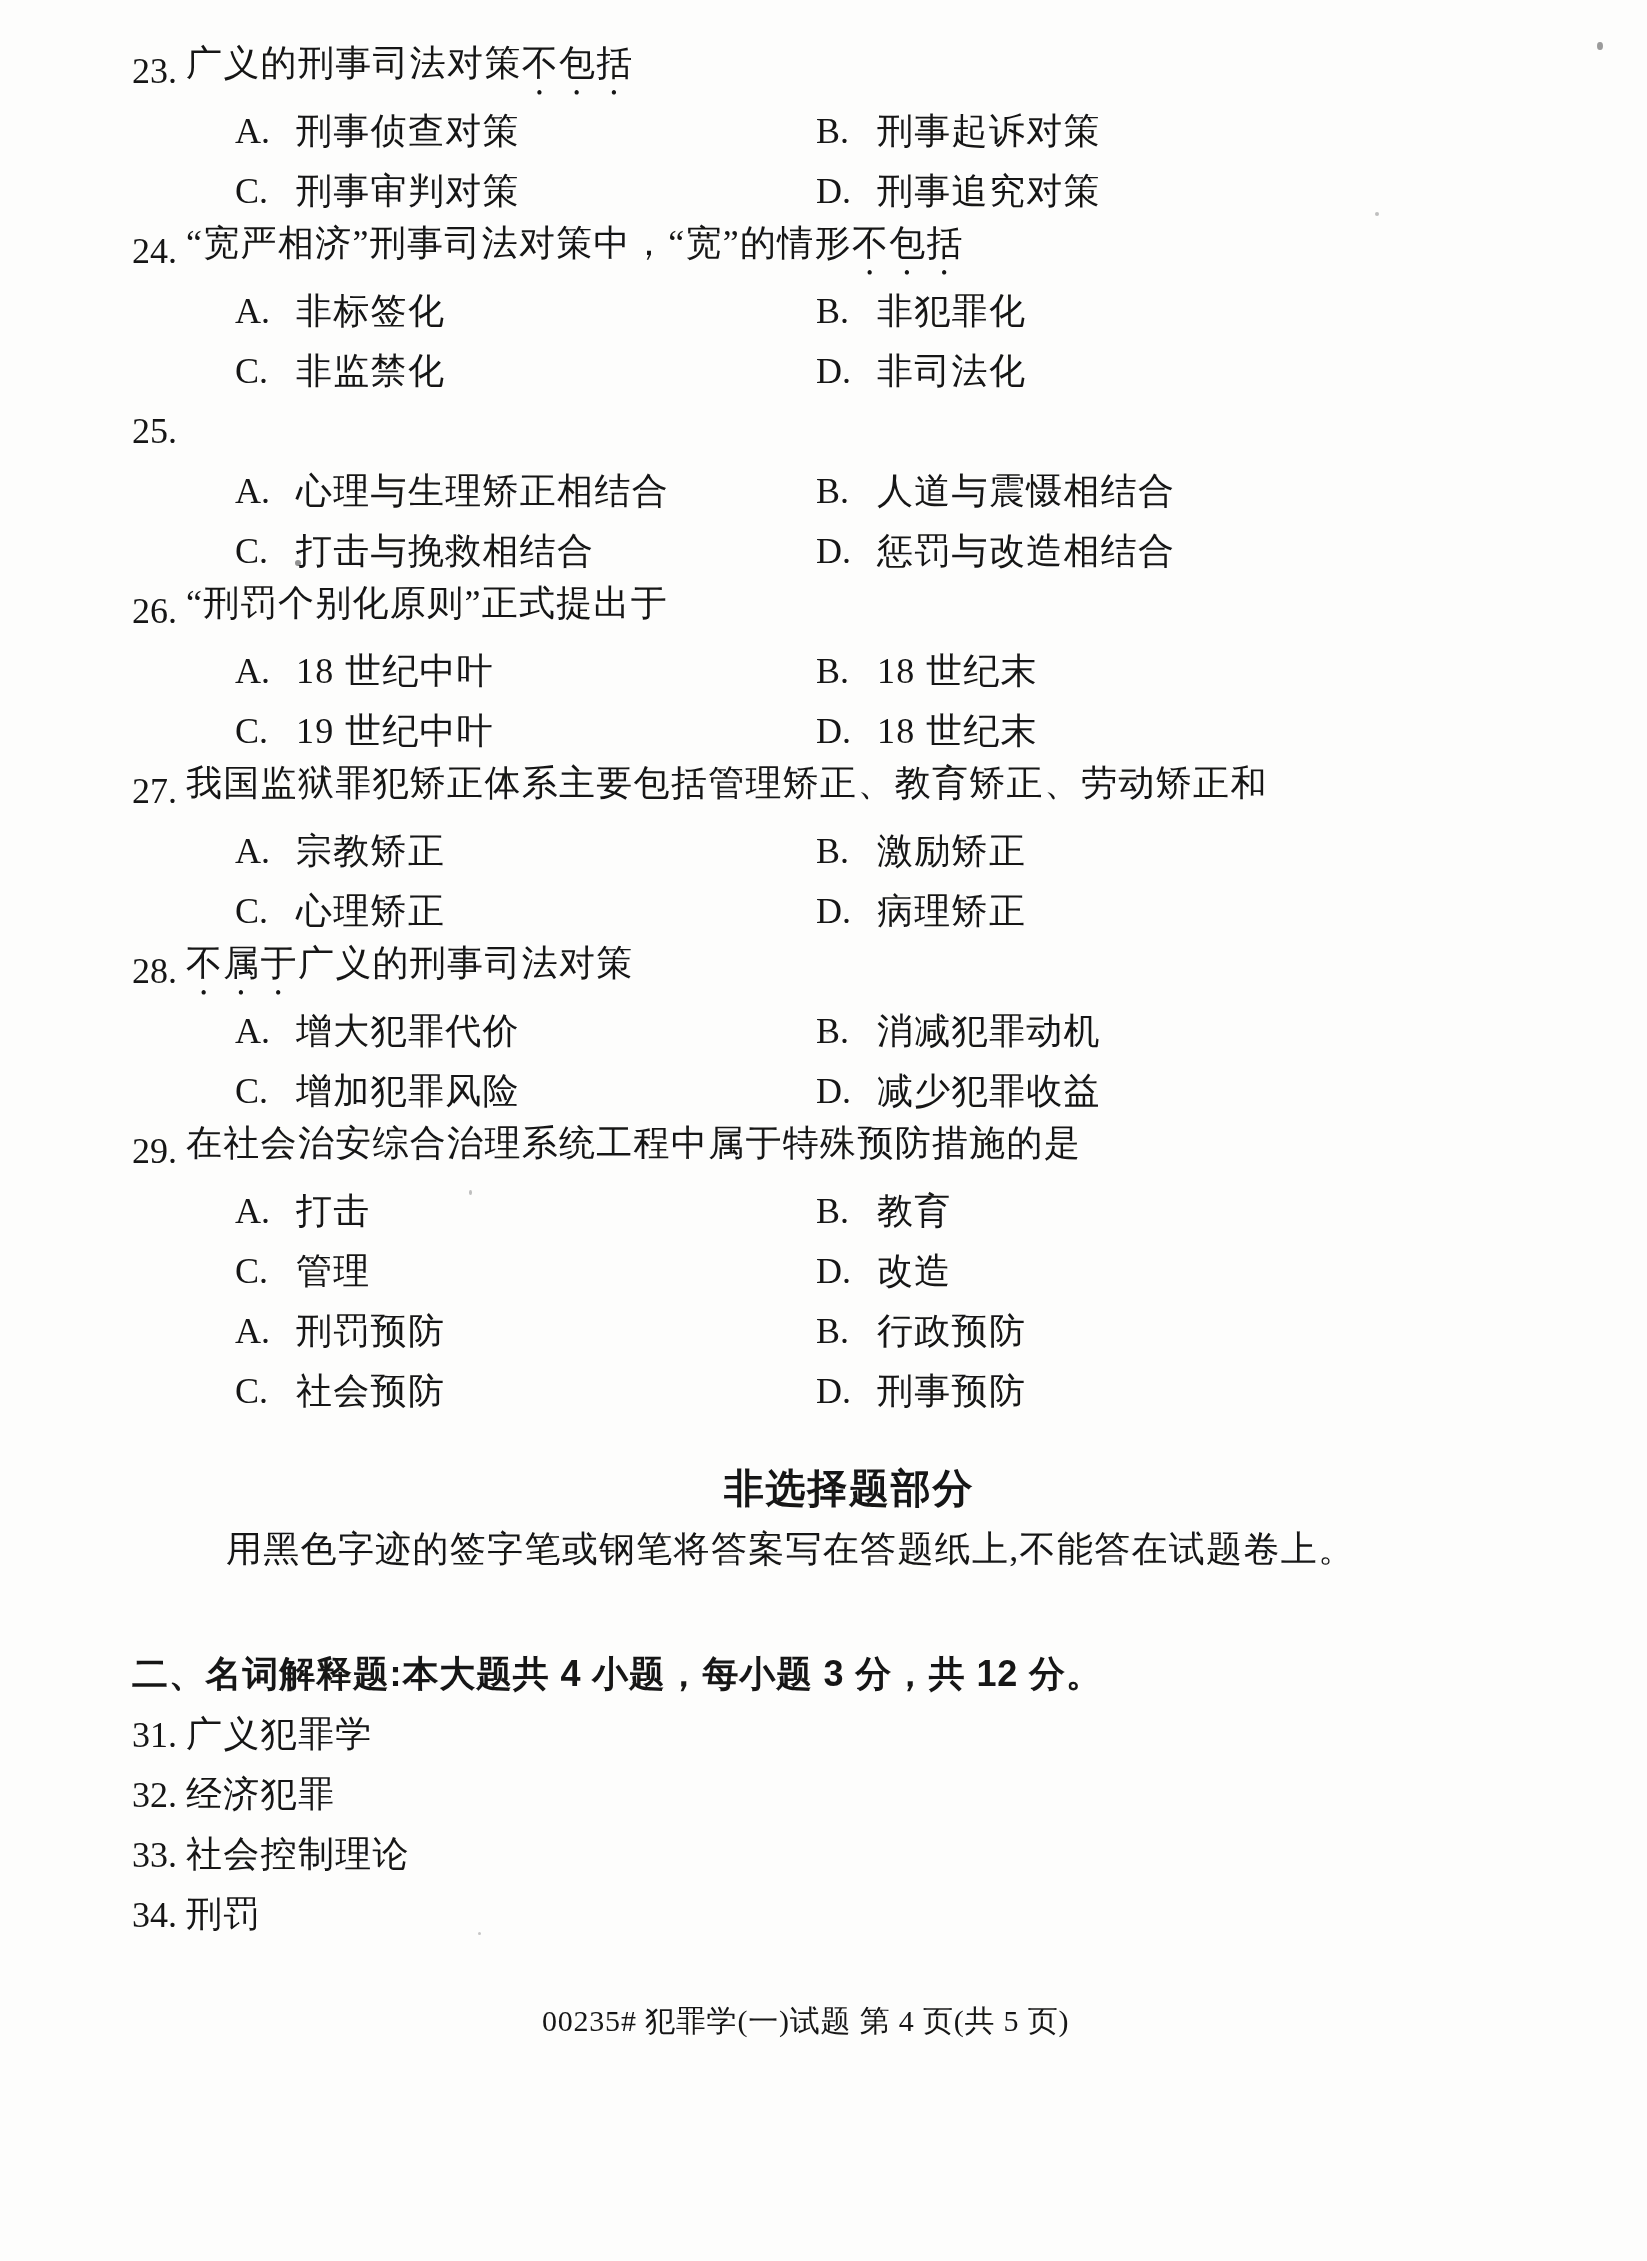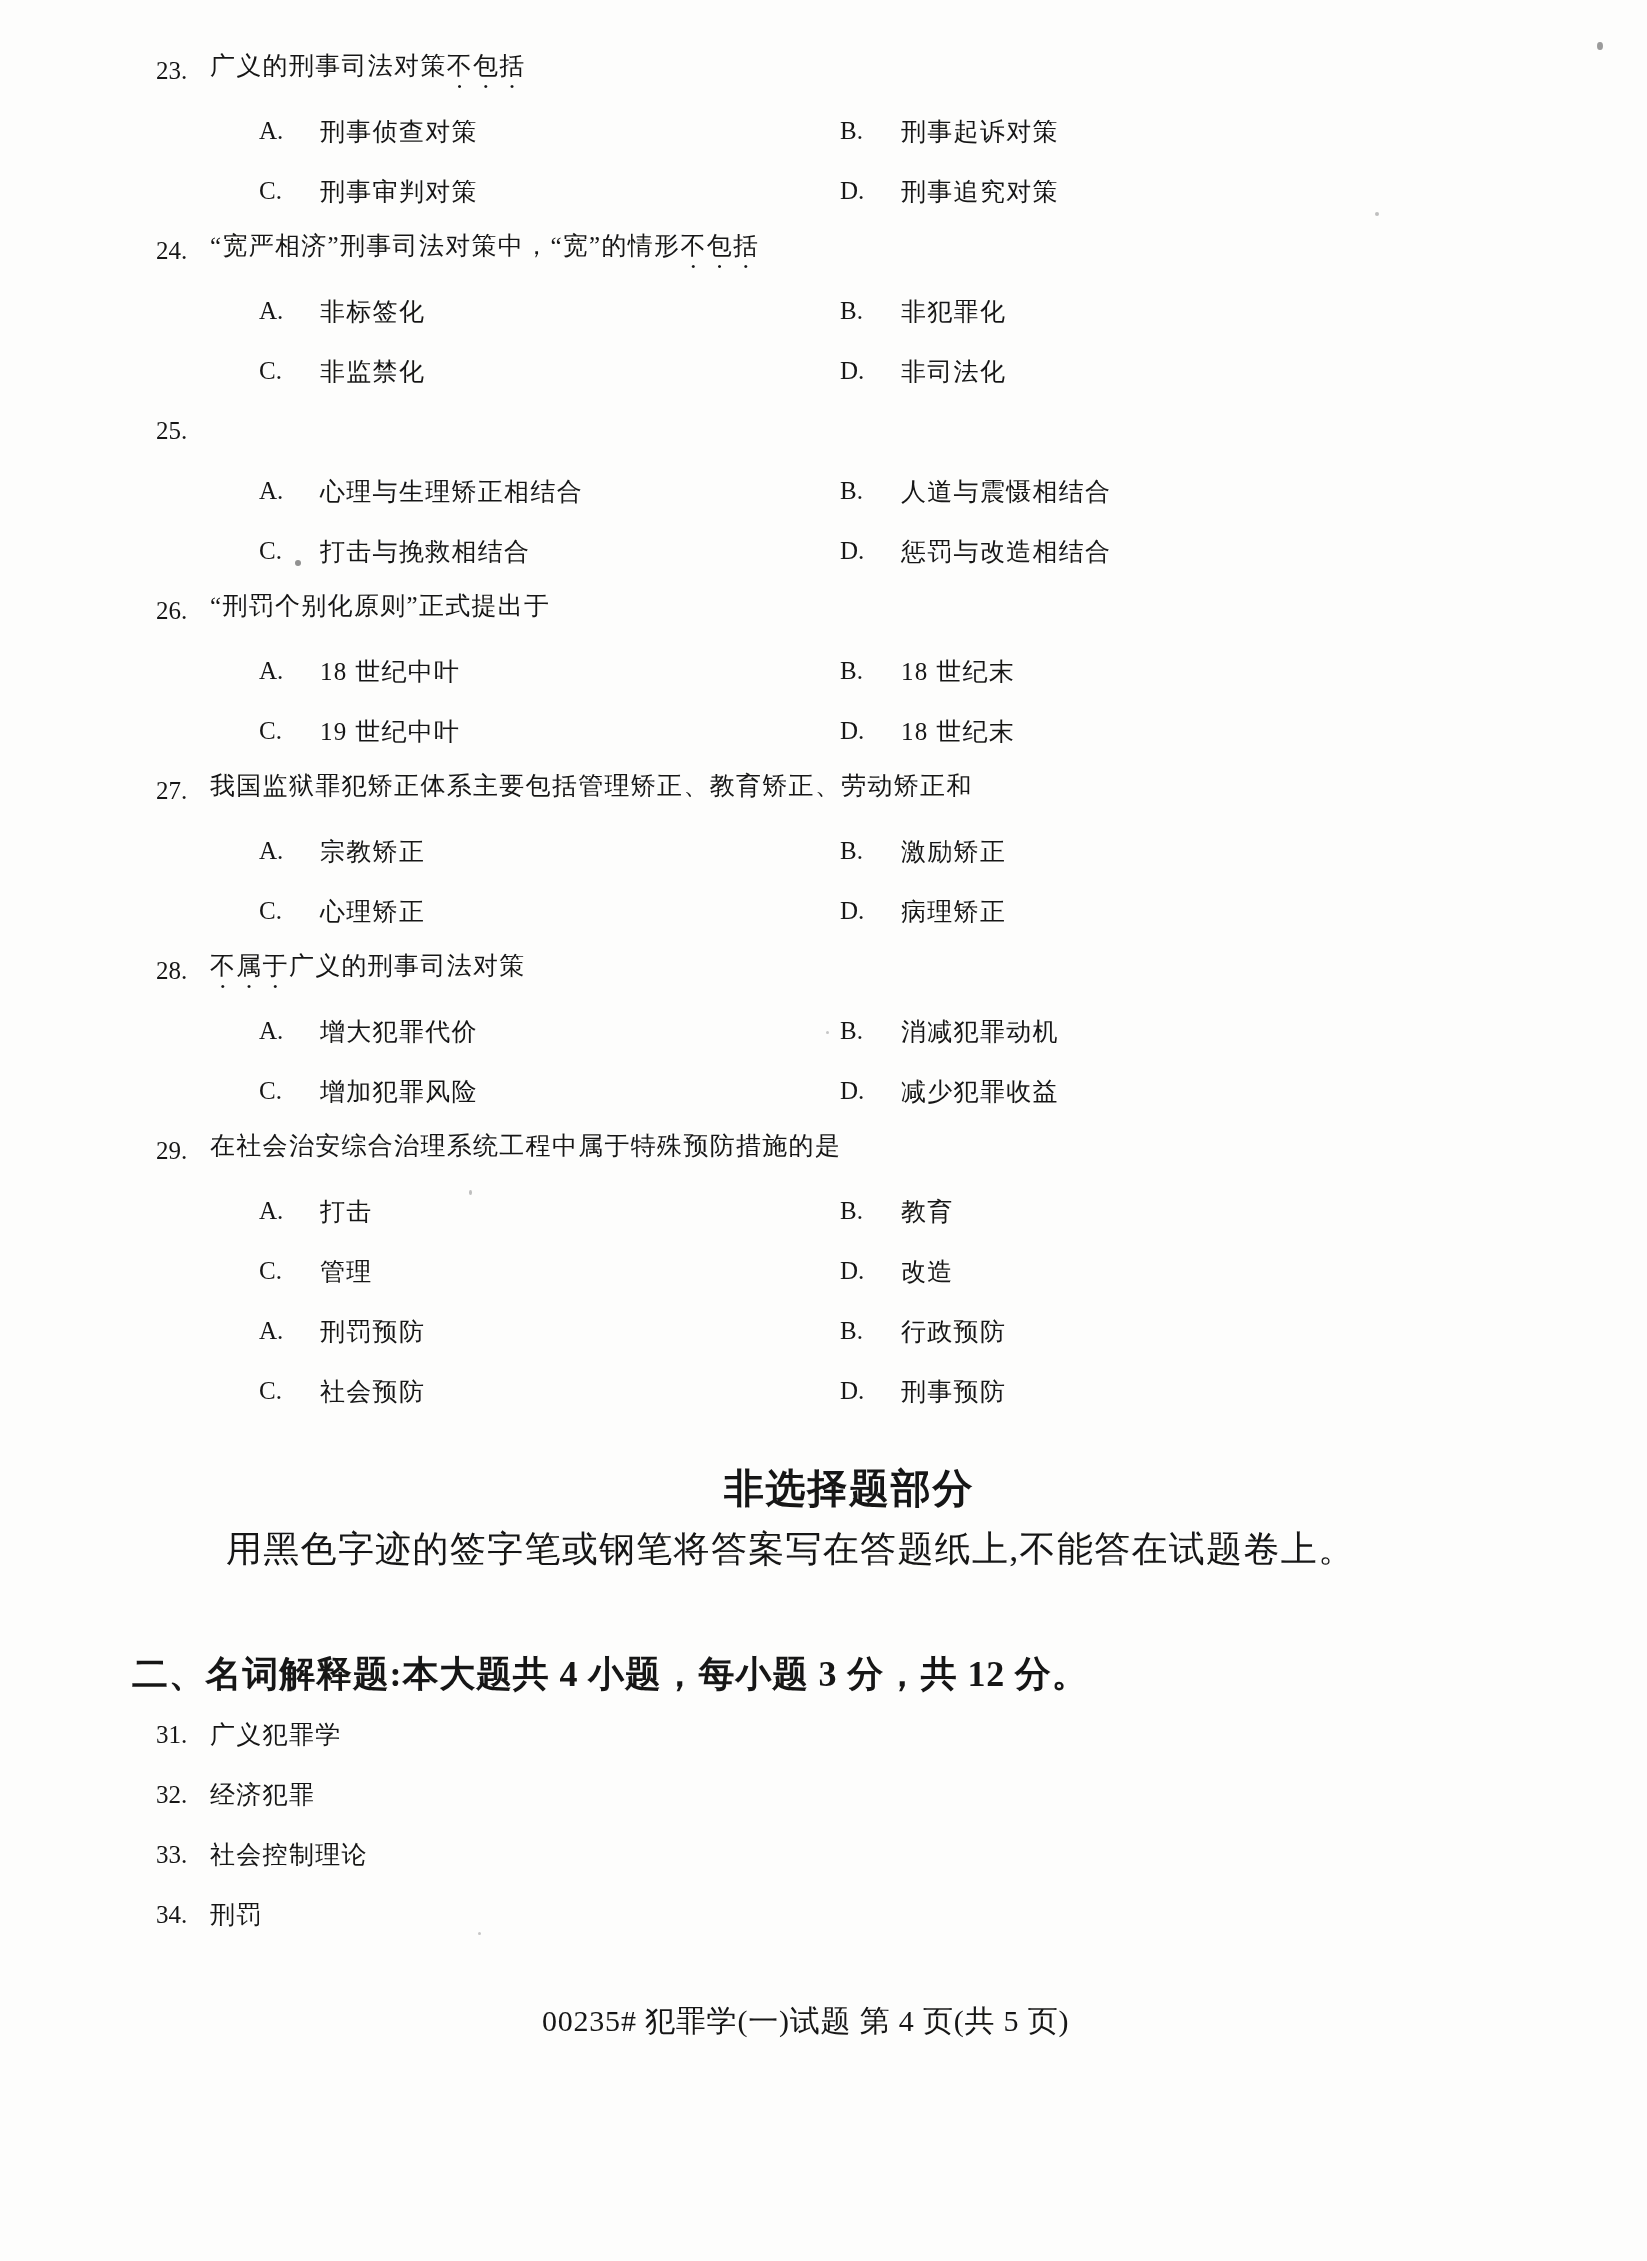--- a/index.html
+++ b/index.html
@@ -9,24 +9,23 @@
     background:#fdfdfc;
     color:#161616;
     font-family:"Liberation Serif","DejaVu Serif",serif;
     overflow:hidden;
   }
   .sec1{padding-top:41px;}
   .line{
     height:60px;
     display:flex;
     align-items:center;
-    font-size:25px;
+    font-size:36px;
     letter-spacing:1.3px;
     white-space:nowrap;
-    margin-left:24px;
   }
   .stem{padding-left:132px;}
   .qnum{display:inline-block;width:54px;flex:none;letter-spacing:0;}
   .opts{padding-left:235px;}
   .opt{display:flex;align-items:center;}
   .opt-left{width:581px;flex:none;}
   .olabel{display:inline-block;width:61px;flex:none;letter-spacing:0;}
   .em-dots{
     -webkit-text-emphasis:filled dot #161616;
     -webkit-text-emphasis-position:under right;
@@ -47,21 +46,21 @@
     font-weight:bold;font-size:35px;letter-spacing:0.8px;
   }
   .notice-text{
     height:60px;margin-top:1.7px;padding-left:226px;
     display:flex;align-items:center;
     font-size:36px;letter-spacing:1.3px;
   }
   .sec2-header{
     height:60px;margin-top:65px;padding-left:132px;
     display:flex;align-items:center;
-    font-family:Liberation Serif, serif;
+    font-family:Liberation Sans, sans-serif;
     font-weight:bold;font-size:36px;letter-spacing:0.8px;
   }
   .footer{
     height:60px;margin-top:47px;
     display:flex;align-items:center;justify-content:center;
     font-size:30px;letter-spacing:0.8px;
     position:relative;left:-18.4px;
   }
   .speck{position:absolute;background:#4a4a4a;border-radius:50%;opacity:.55;}
 </style>

